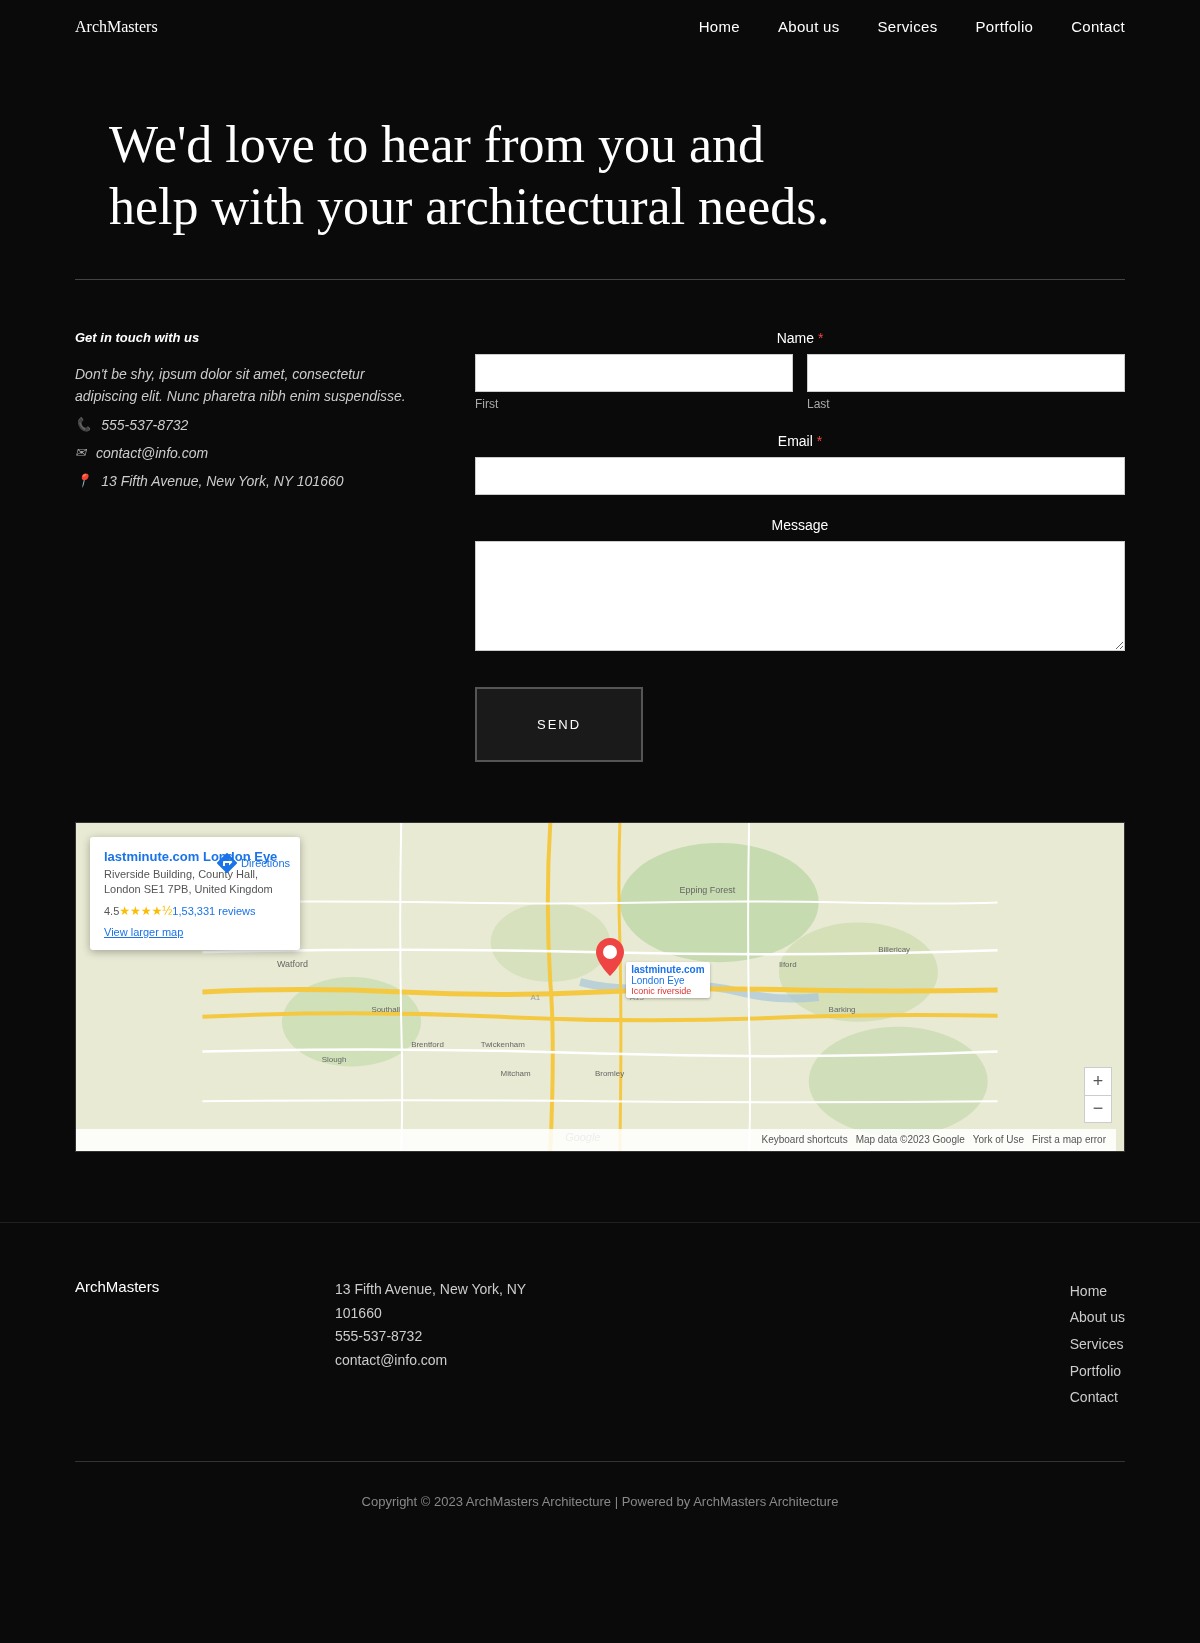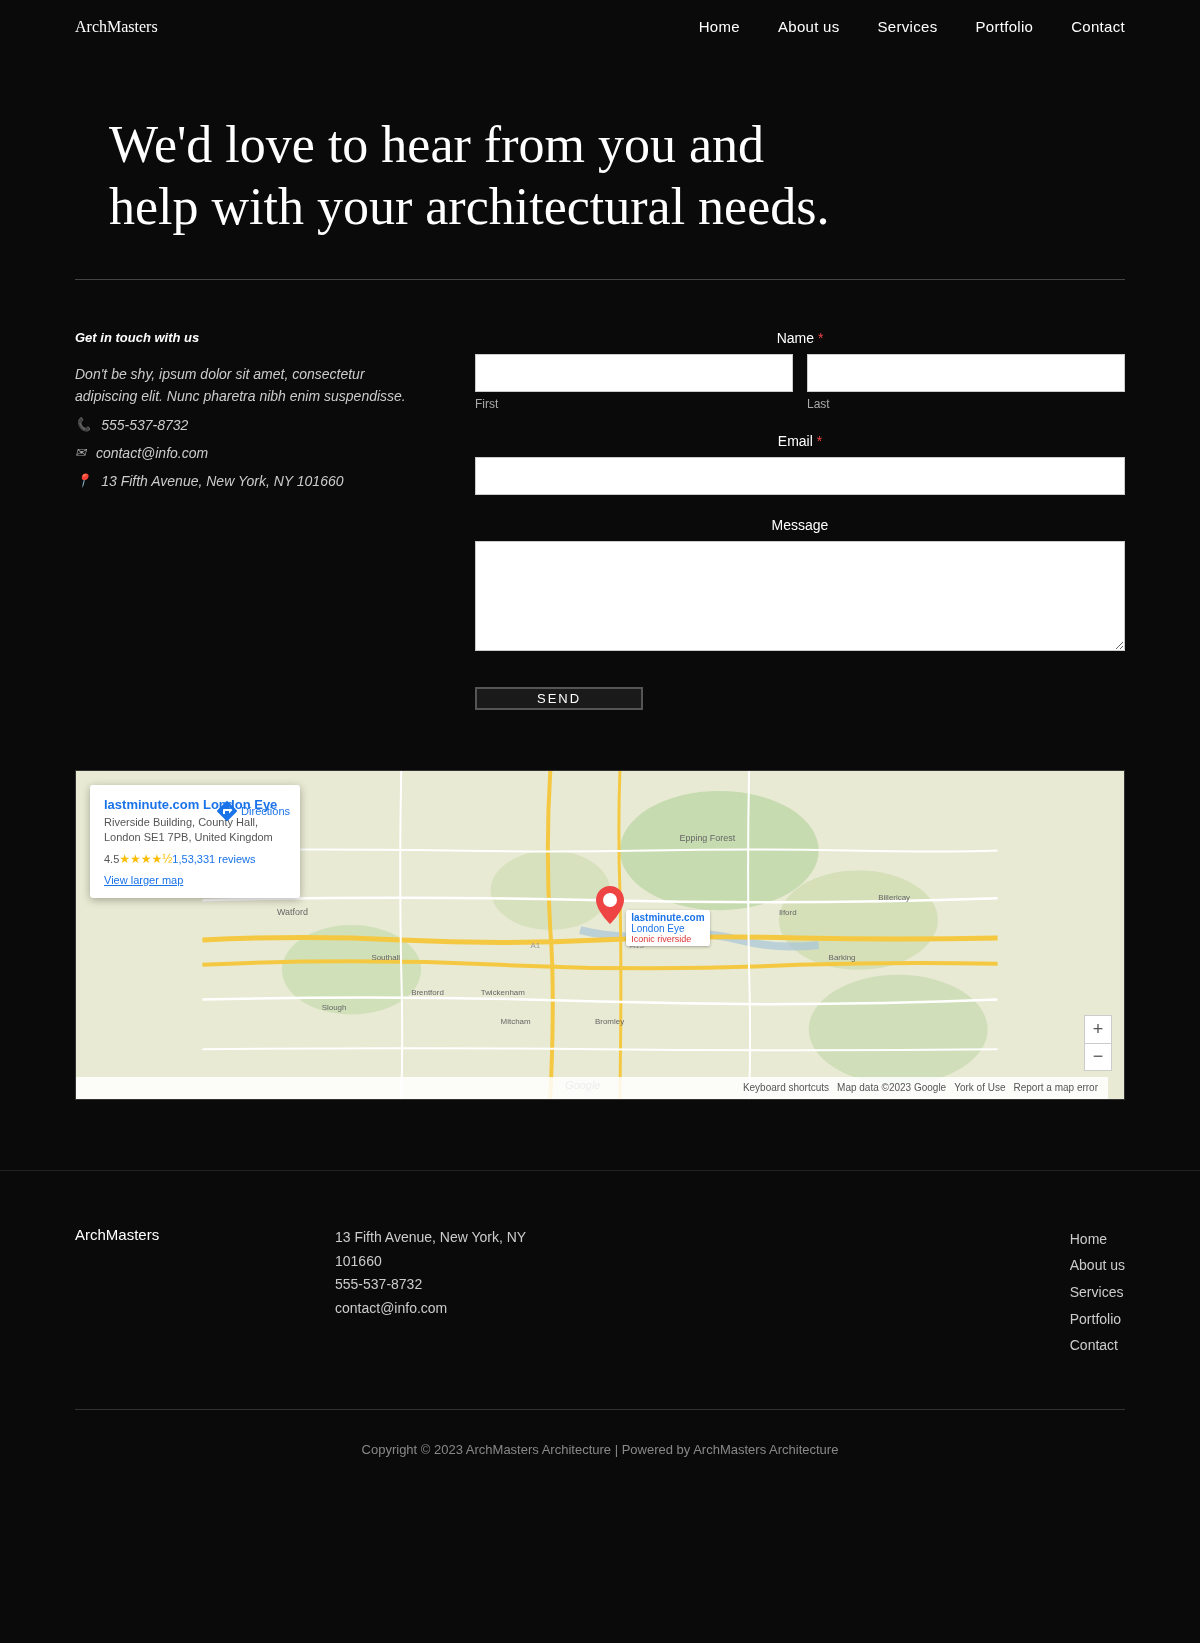--- a/index.html
+++ b/index.html
@@ -44,21 +44,21 @@
       outline: none;
     }
     textarea { height: 110px; resize: vertical; }
     .send-btn {
       background: #1a1a1a;
       border: 2px solid #555;
       color: #fff;
       font-size: 13px;
       font-family: Arial, sans-serif;
       letter-spacing: 2px;
-      padding: 2px 60px;
+      padding: 28px 60px;
       cursor: pointer;
       margin-top: 10px;
     }
 
     
     .map-section { padding: 0 75px 70px 75px; }
     .map-container { position: relative; width: 100%; height: 330px; overflow: hidden; border: 1px solid #333; }
     .map-bg { width: 100%; height: 100%; background: #e8ead3; position: relative; overflow: hidden; }
 
     
@@ -124,21 +124,21 @@
       font-size: 18px;
       color: #555;
     }
     .map-ctrl-btn:first-child { border-bottom: none; }
 
     
     .map-bottom {
       position: absolute;
       bottom: 0;
       left: 0;
-      right: 16px;
+      right: 8px;
       height: 22px;
       background: rgba(255,255,255,0.85);
       display: flex;
       align-items: center;
       justify-content: flex-end;
       padding: 0 10px;
       gap: 8px;
       font-size: 10px;
       font-family: Arial, sans-serif;
       color: #555;
@@ -312,21 +312,21 @@
 
       <div class="map-controls">
         <button class="map-ctrl-btn">+</button>
         <button class="map-ctrl-btn">−</button>
       </div>
 
       <div class="map-bottom">
         <span>Keyboard shortcuts</span>
         <span>Map data ©2023 Google</span>
         <span>York of Use</span>
-        <span>Report a map error</span>
+        <span>First a map error</span>
       </div>
     </div>
   </div>
 </section>
 
 <footer>
   <div class="footer-content">
     <div class="footer-logo">ArchMasters</div>
     <div class="footer-address">
       <p>

